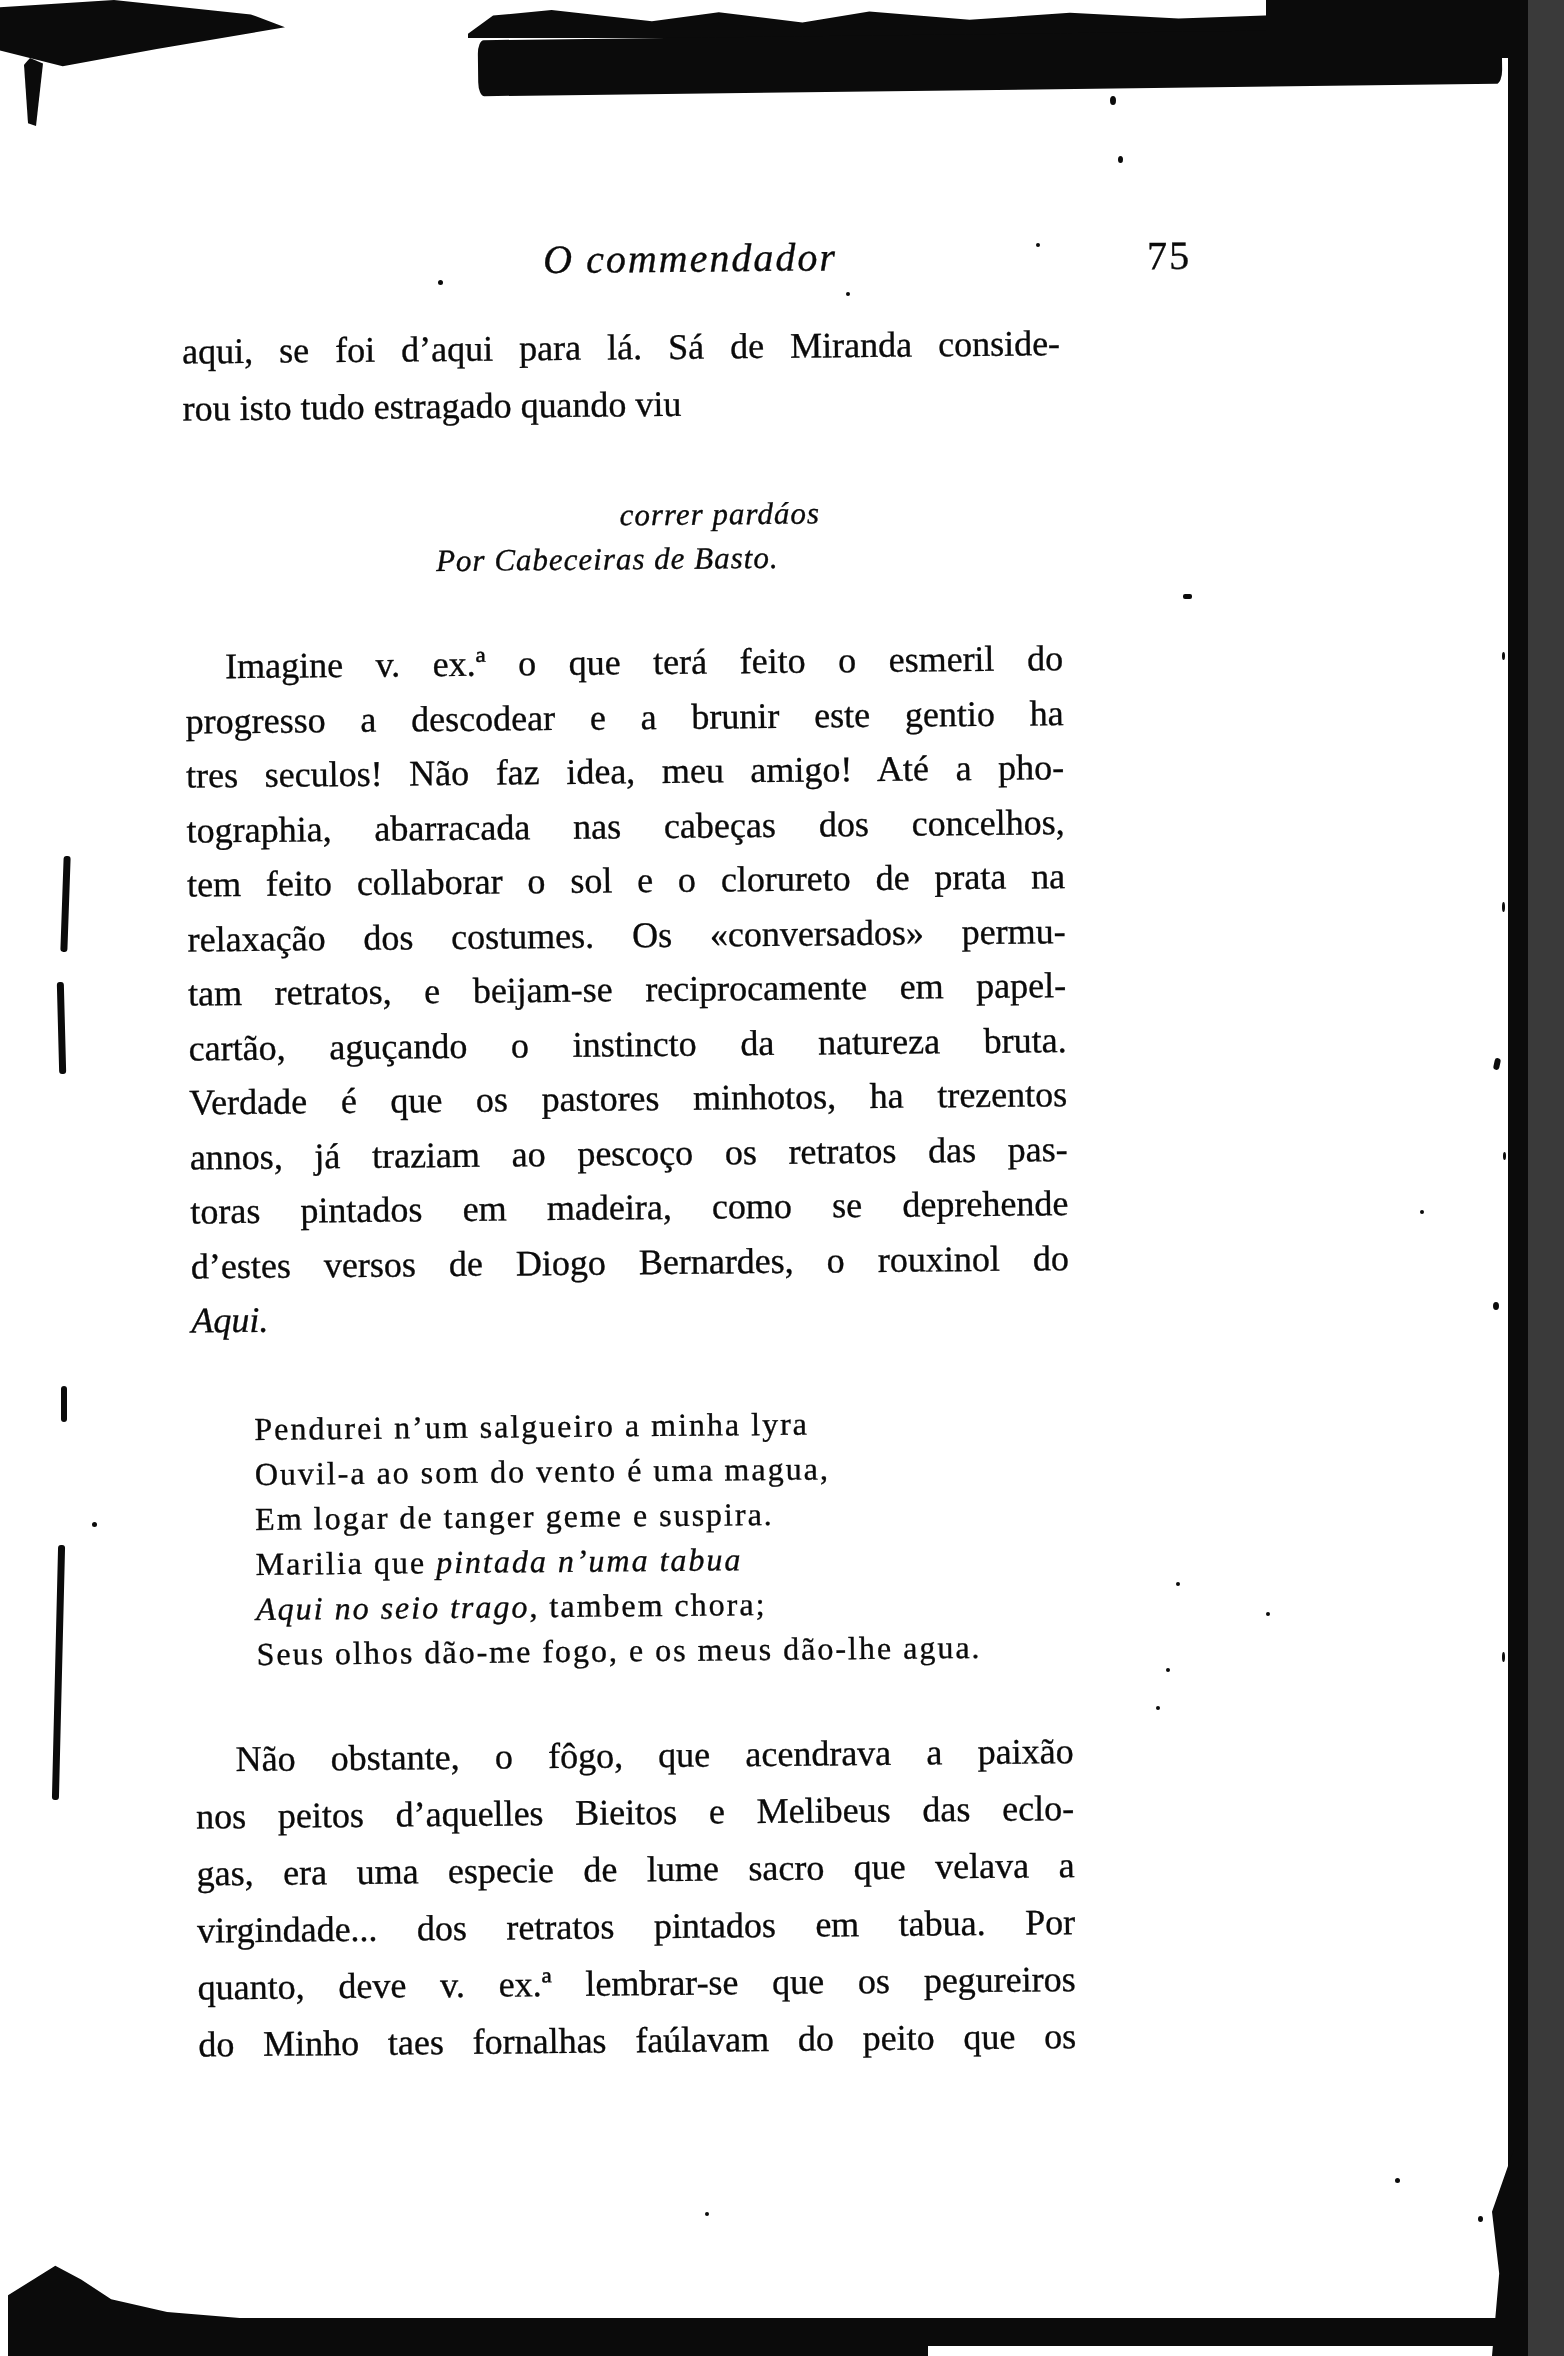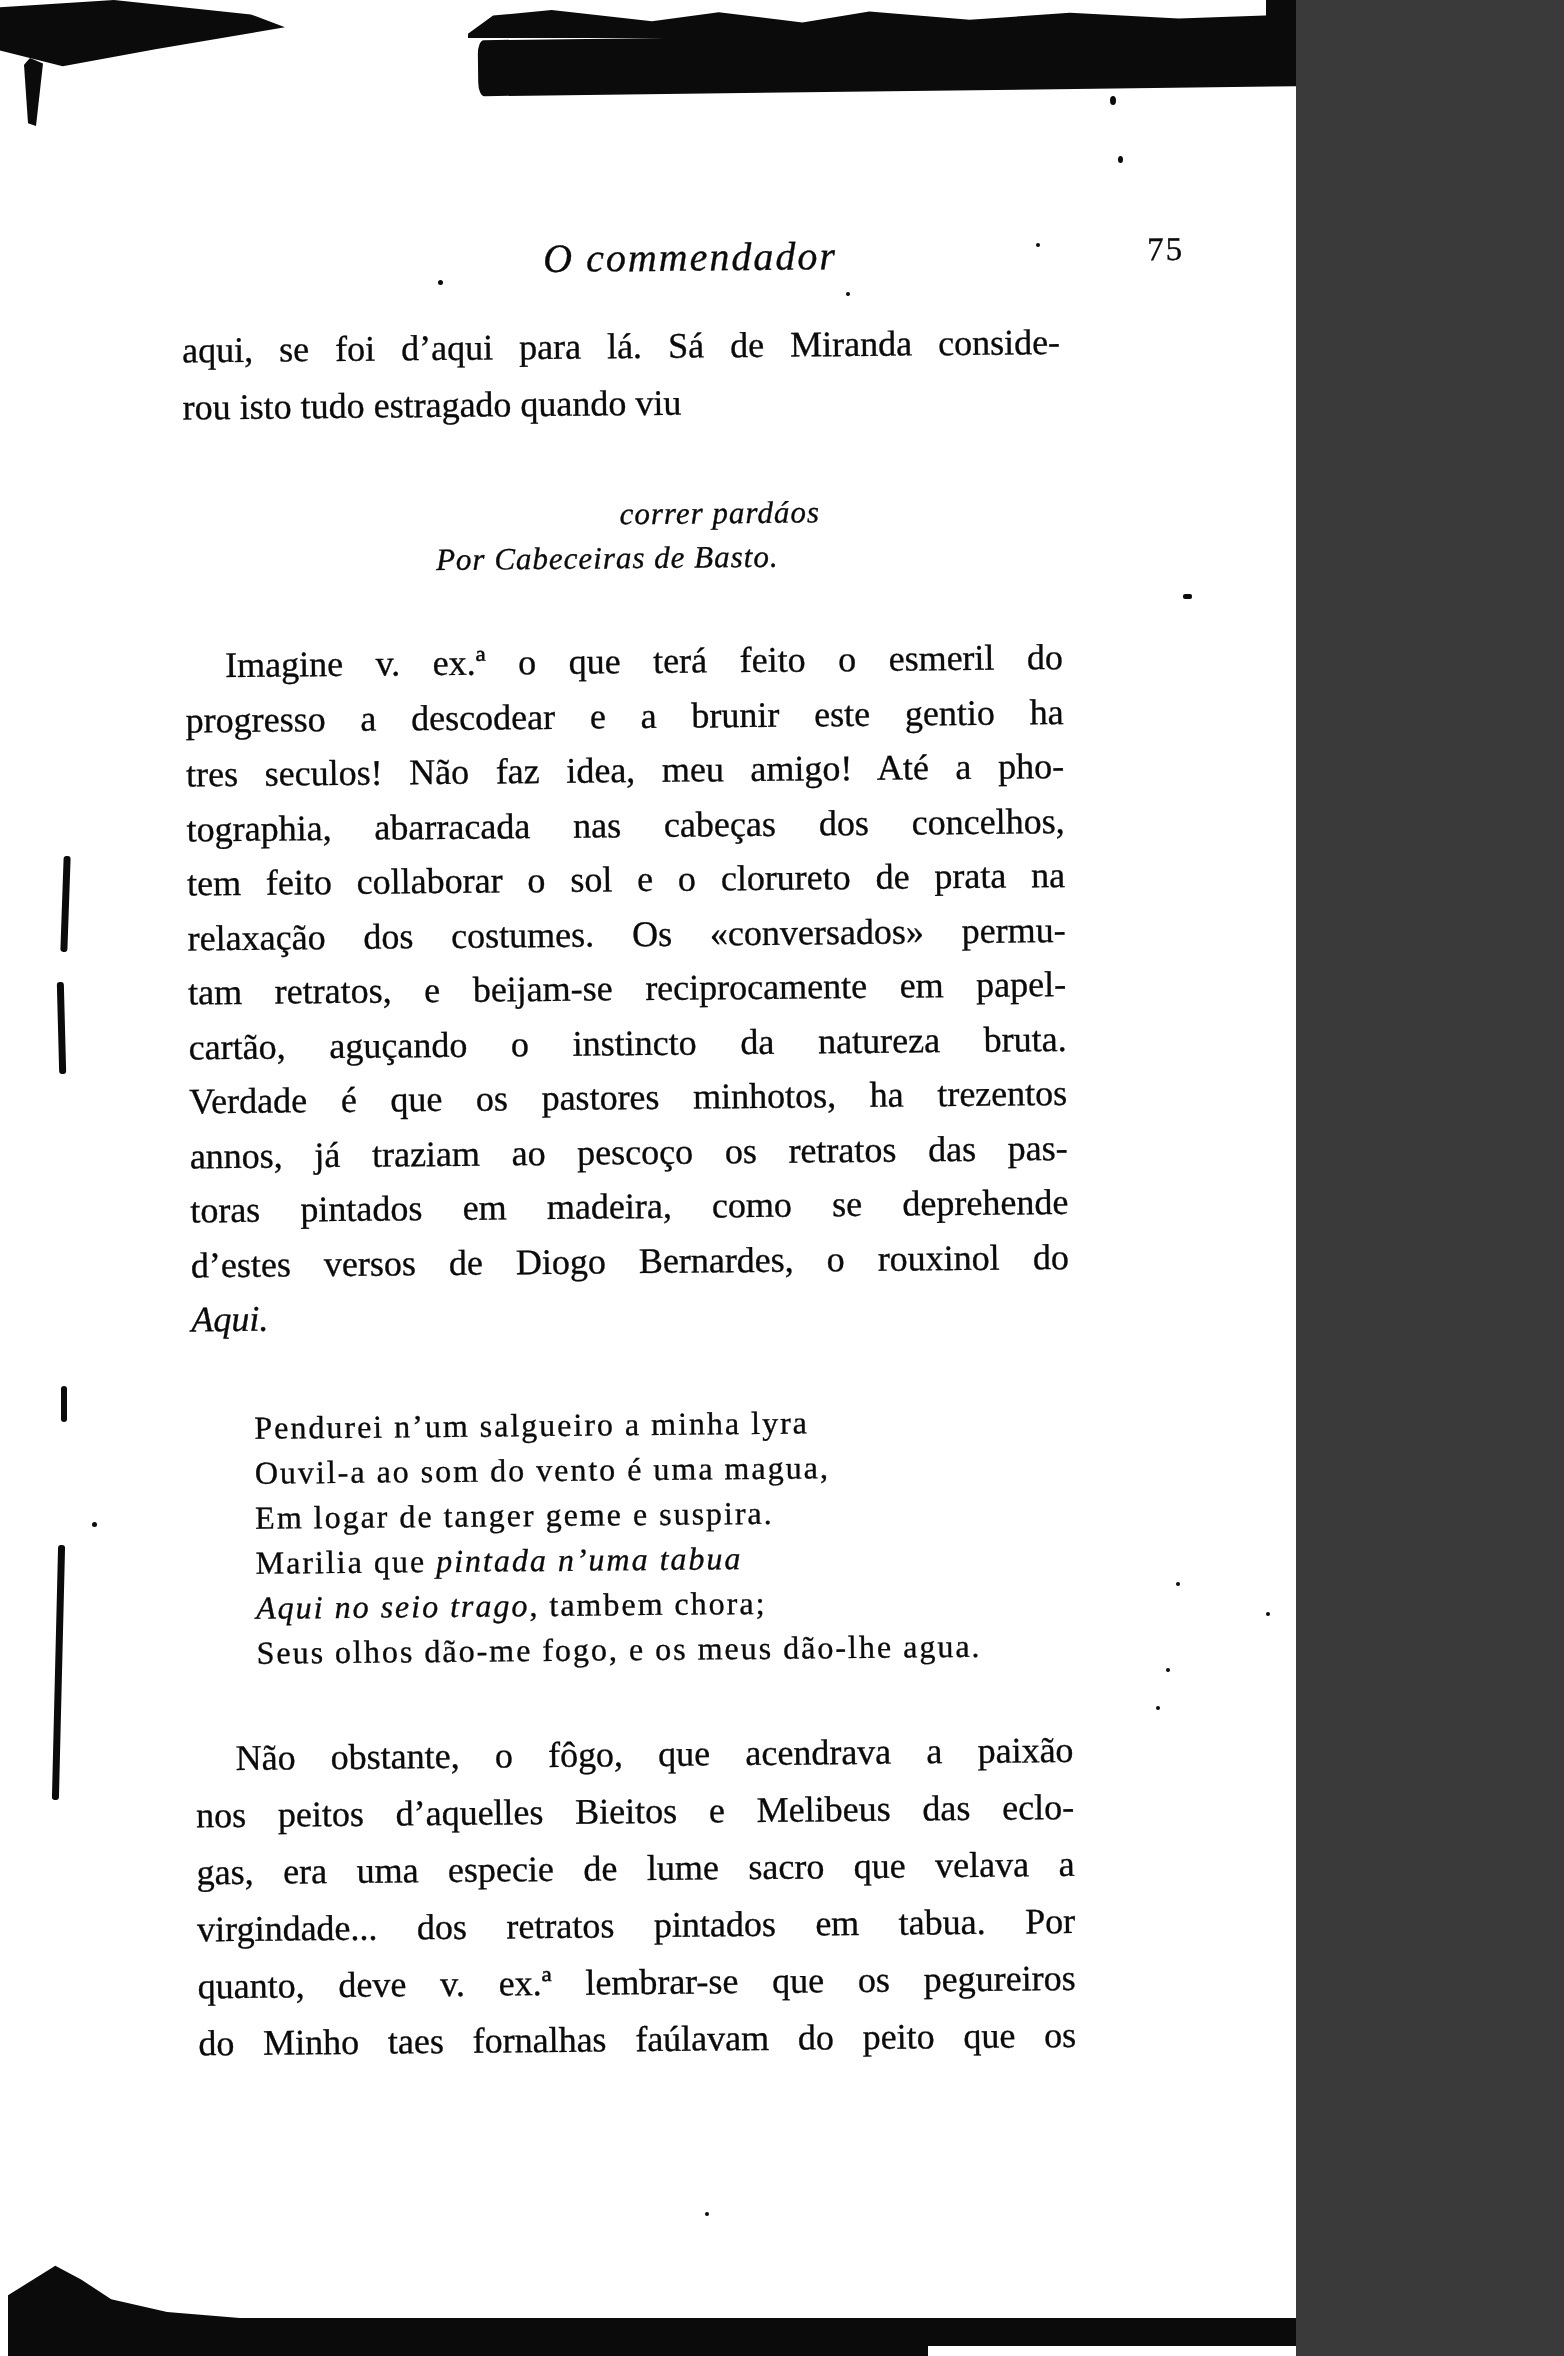--- a/index.html
+++ b/index.html
@@ -1,24 +1,24 @@
 <!DOCTYPE html>
 <html><head>
 <meta charset="utf-8">
 <style>
   html,body{margin:0;padding:0;background:#3a3a3a;}
   .page{
-    position:relative;width:1296px;height:2356px;background:#ffffff;overflow:hidden;
+    position:relative;width:1528px;height:2356px;background:#ffffff;overflow:hidden;
     font-family:"Liberation Serif","DejaVu Serif",serif;color:#0b0b0b;
     -webkit-text-stroke:0.35px #0b0b0b;
   }
   .tilt{position:absolute;inset:0;transform:rotate(-0.55deg);}
   .running-header{position:absolute;top:234px;left:0;width:100%;height:64px;}
   #header-title{position:absolute;left:552px;top:0;font-style:italic;font-size:40px;letter-spacing:2px;white-space:nowrap;}
-  #page-number{position:absolute;left:1156px;top:2px;font-size:33px;letter-spacing:2px;}
+  #page-number{position:absolute;left:1156px;top:2px;font-size:40px;letter-spacing:2px;}
 
   .block{position:absolute;}
   .tline{min-height:1em;}
   .it{font-style:italic;}
   .justify .tline{text-align:justify;text-align-last:justify;}
   .last-plain .tline:last-child{text-align:left;text-align-last:auto;}
   .indent-first .tline:first-child{text-indent:40px;}
 
   #p1{left:190px;top:318px;width:878px;font-size:36px;line-height:57px;}
   #quote{left:190px;top:492px;width:878px;font-size:31px;line-height:44px;letter-spacing:1px;}

